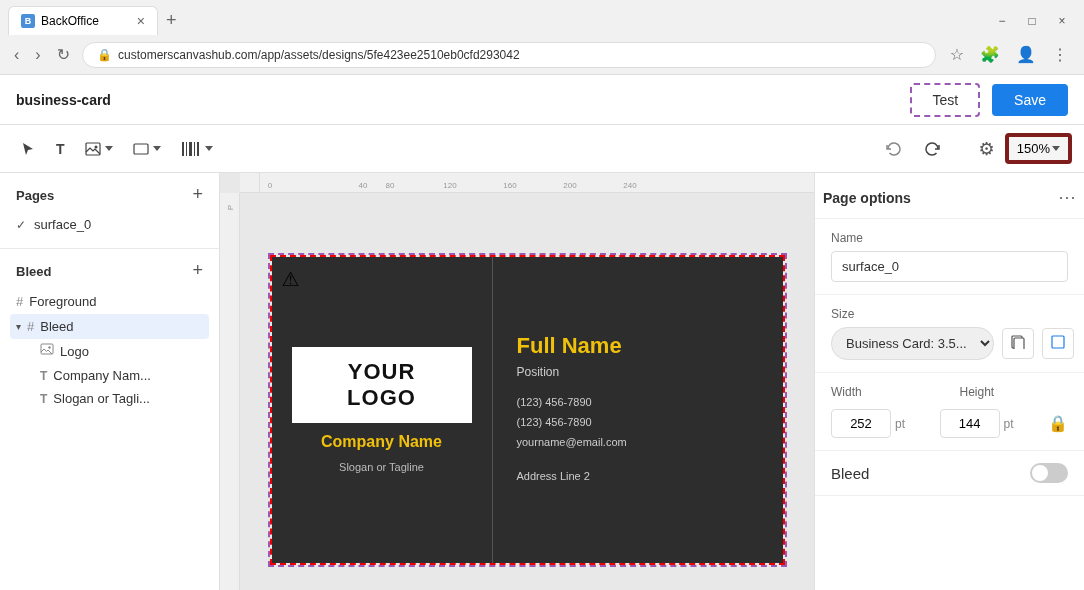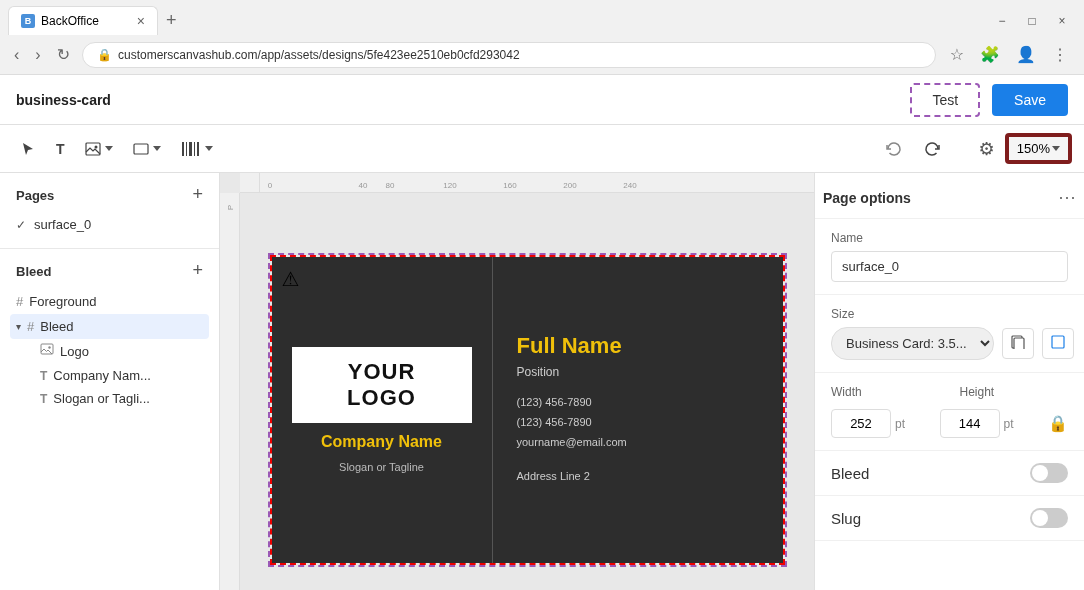--- a/index.html
+++ b/index.html
@@ -364,22 +364,15 @@
     </div>
 
     <div class="toggle-row">
       <span class="toggle-label">Bleed</span>
       <label class="toggle">
         <input type="checkbox" style="">
         <span class="toggle-slider"></span>
       </label>
     </div>
 
-    <div class="toggle-row">
-      <span class="toggle-label">Slug</span>
-      <label class="toggle">
-        <input type="checkbox" style="">
-        <span class="toggle-slider"></span>
-      </label>
-    </div>
   </div>
 
 </div>
 
 </body></html>

